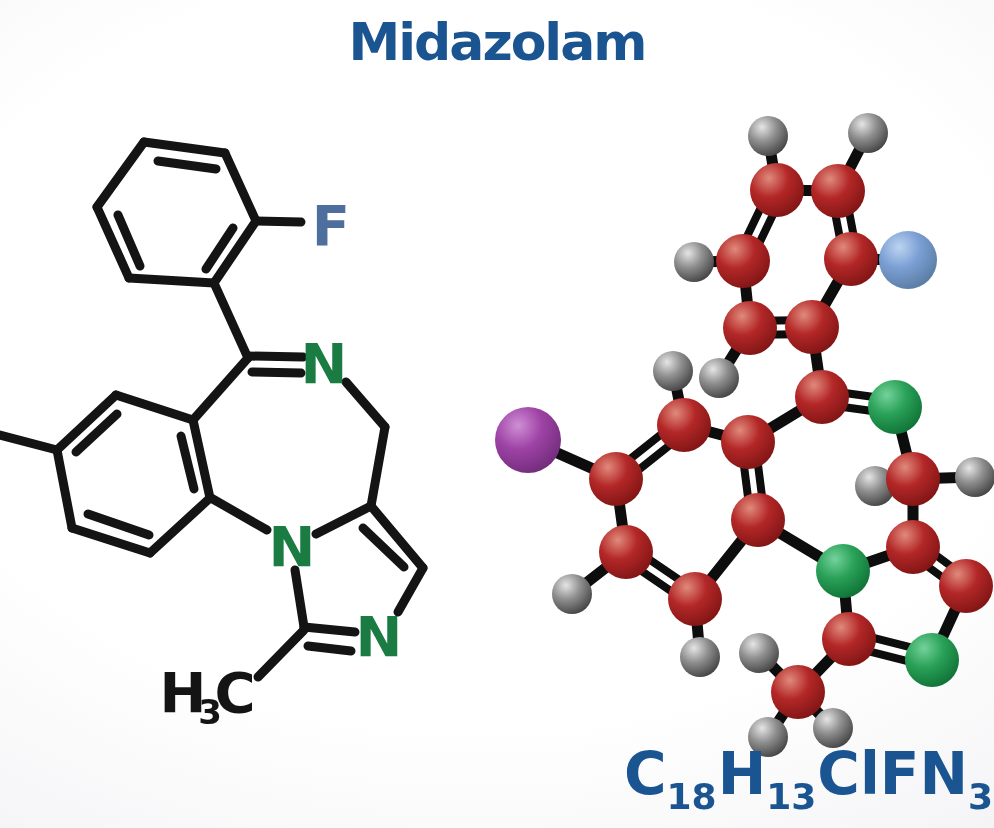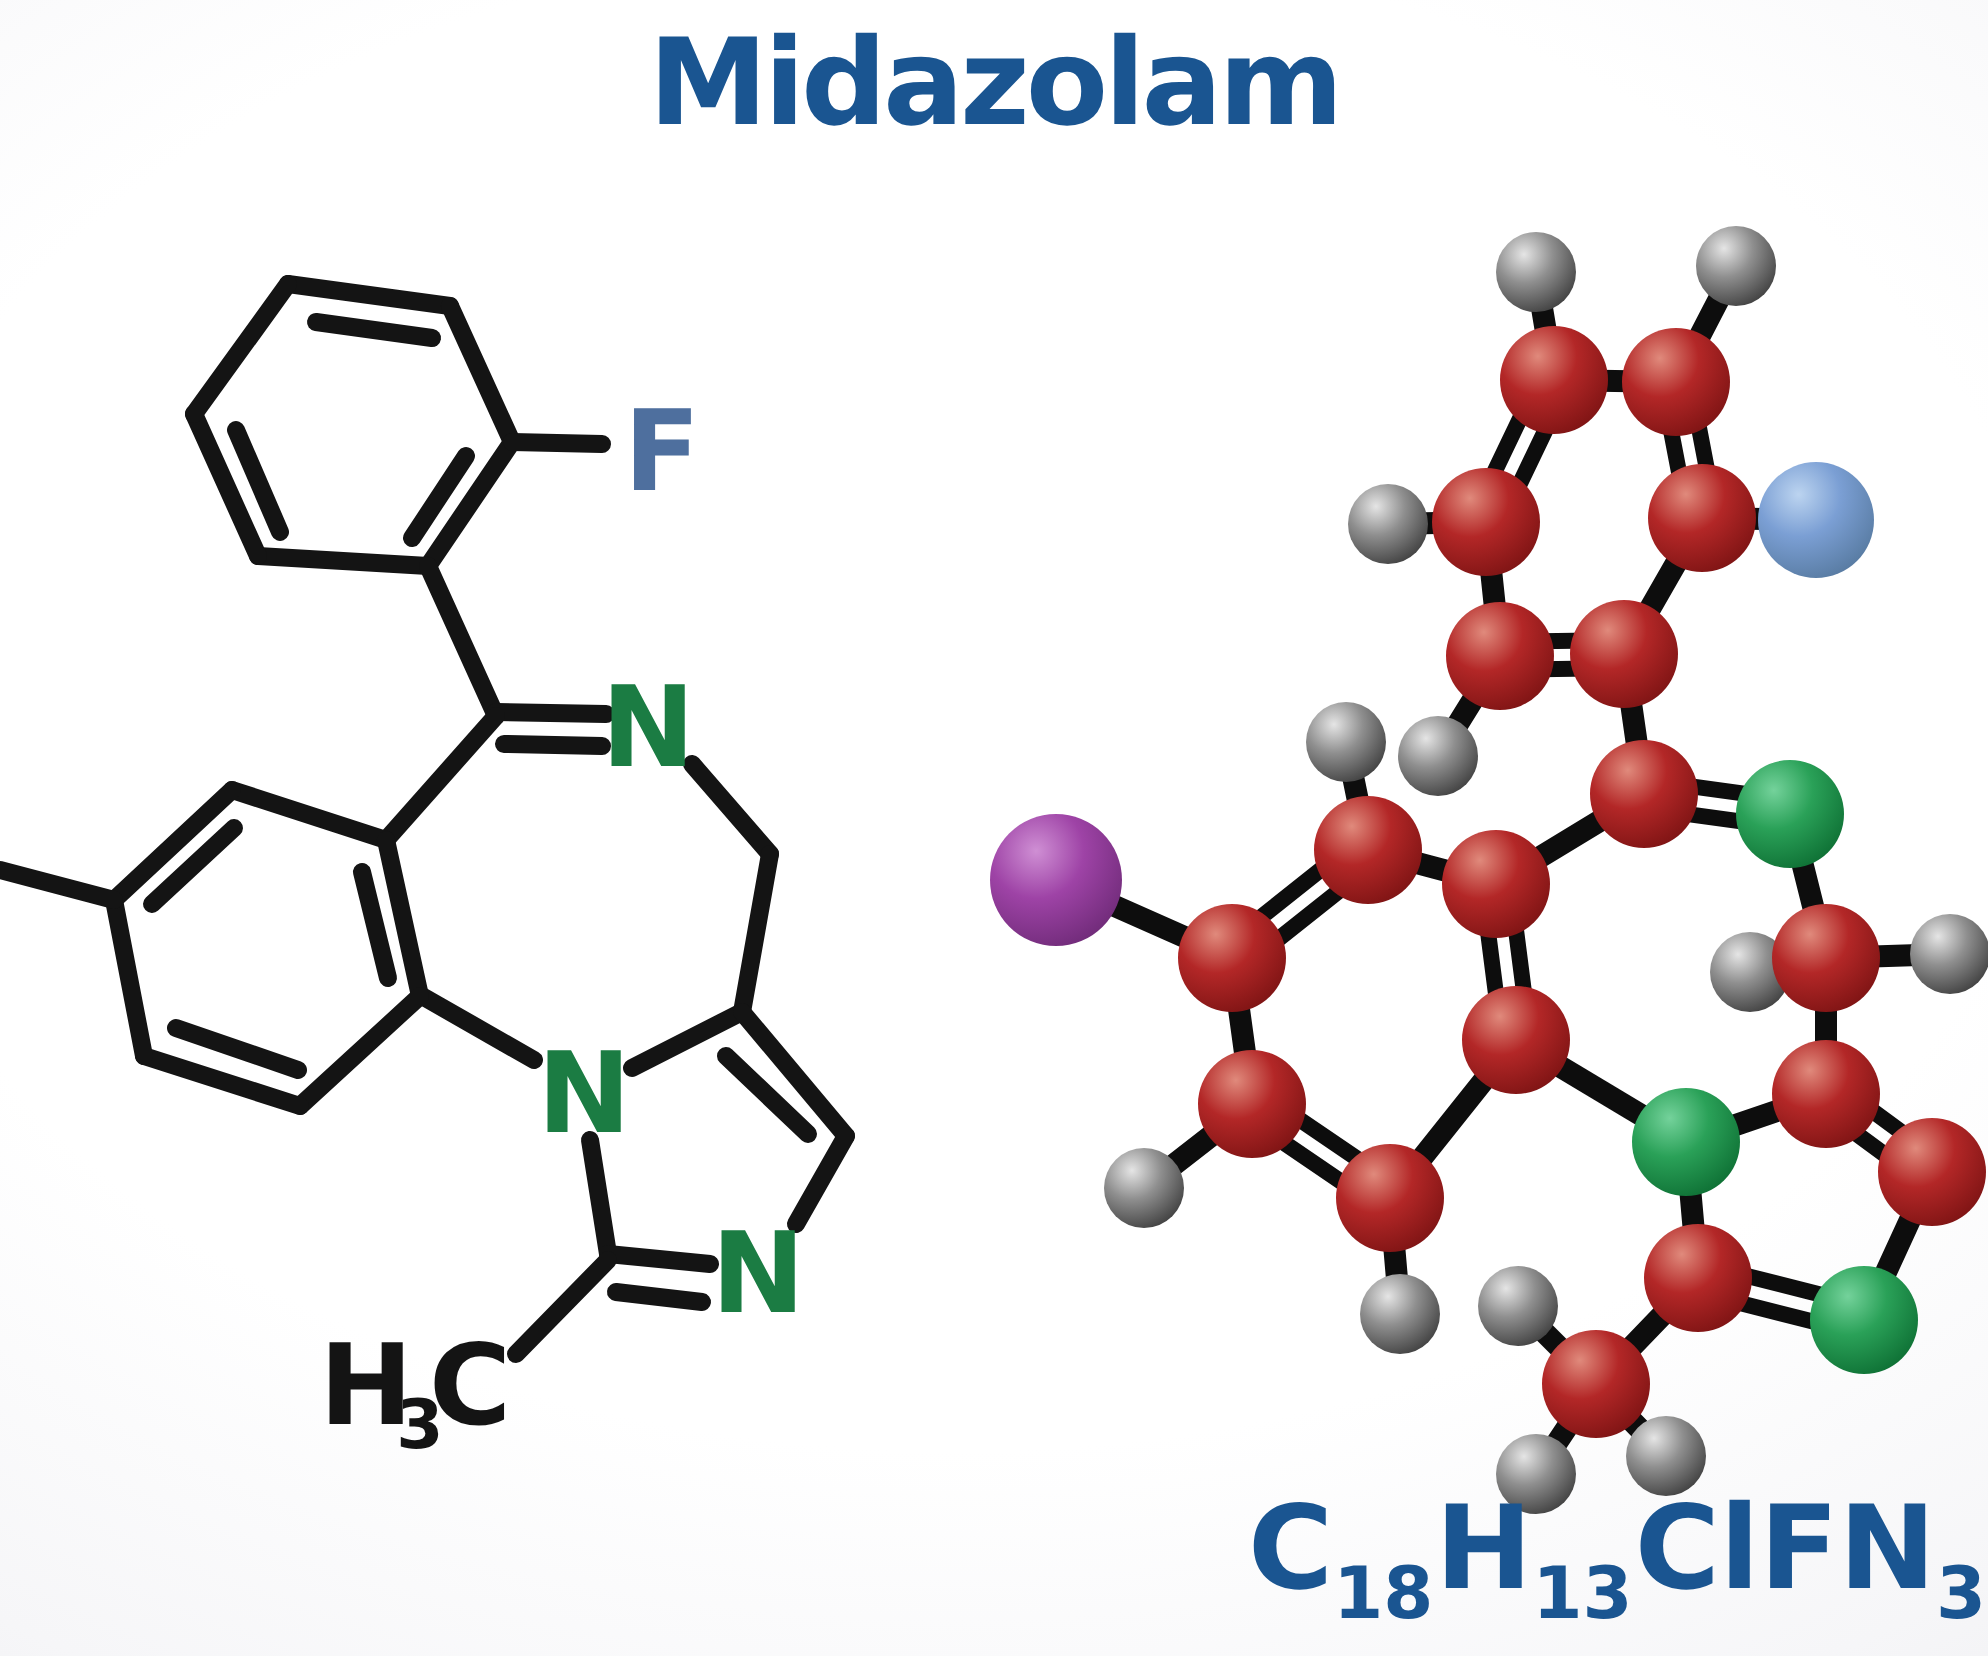--- a/index.html
+++ b/index.html
@@ -3,21 +3,21 @@
 <meta charset="utf-8">
 <style>
   html,body{margin:0;padding:0;}
   .stage{
     position:relative;width:994px;height:828px;overflow:hidden;
     background:radial-gradient(115% 95% at 48% 42%, #ffffff 48%, #f6f6f8 72%, #e7e7ea 100%);
     font-family:"DejaVu Sans", sans-serif;
   }
   .title{
     position:absolute;top:0;left:0;width:100%;text-align:center;
-    font-size:60px;font-weight:bold;letter-spacing:-2px;line-height:84px;
+    font-size:52px;font-weight:bold;letter-spacing:-2px;line-height:84px;
     user-select:none;
   }
   .formula{
     position:absolute;top:744px;left:0;width:100%;text-align:right;
     font-weight:bold;font-size:58px;line-height:60px;white-space:nowrap;
     user-select:none;
   }
   .formula .sub{
     font-size:36px;position:relative;top:15px;margin-right:1px;
   }

